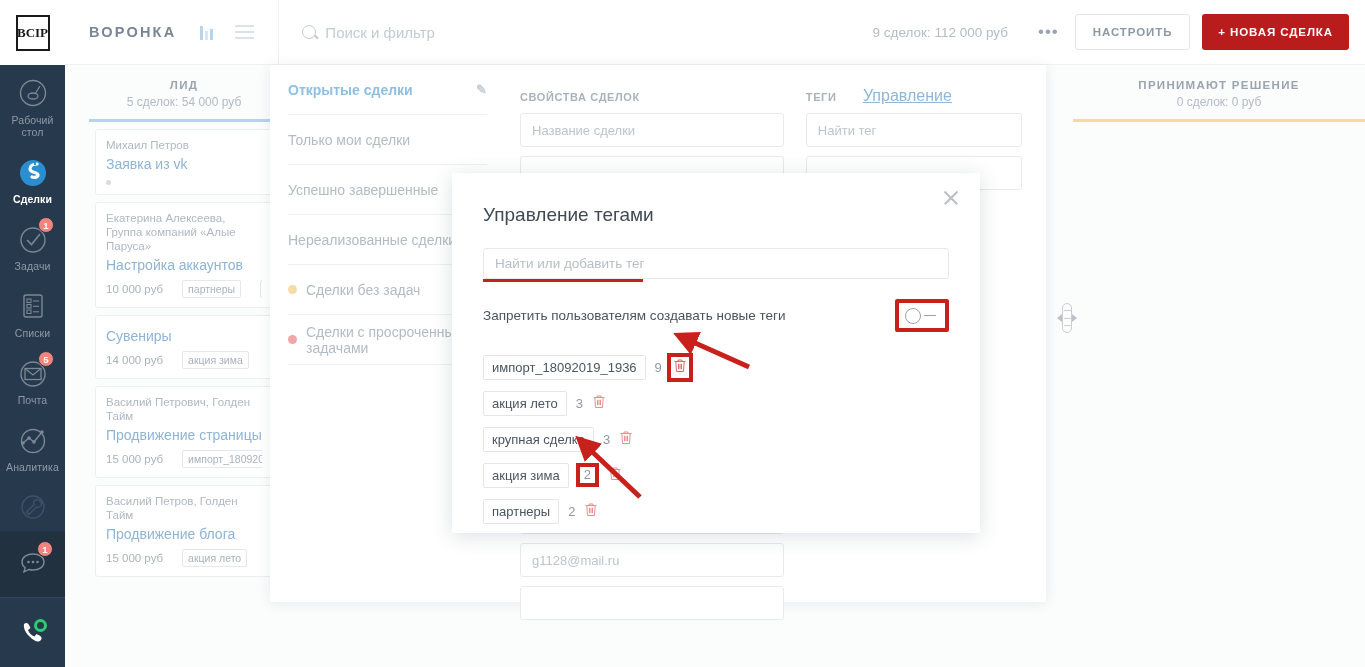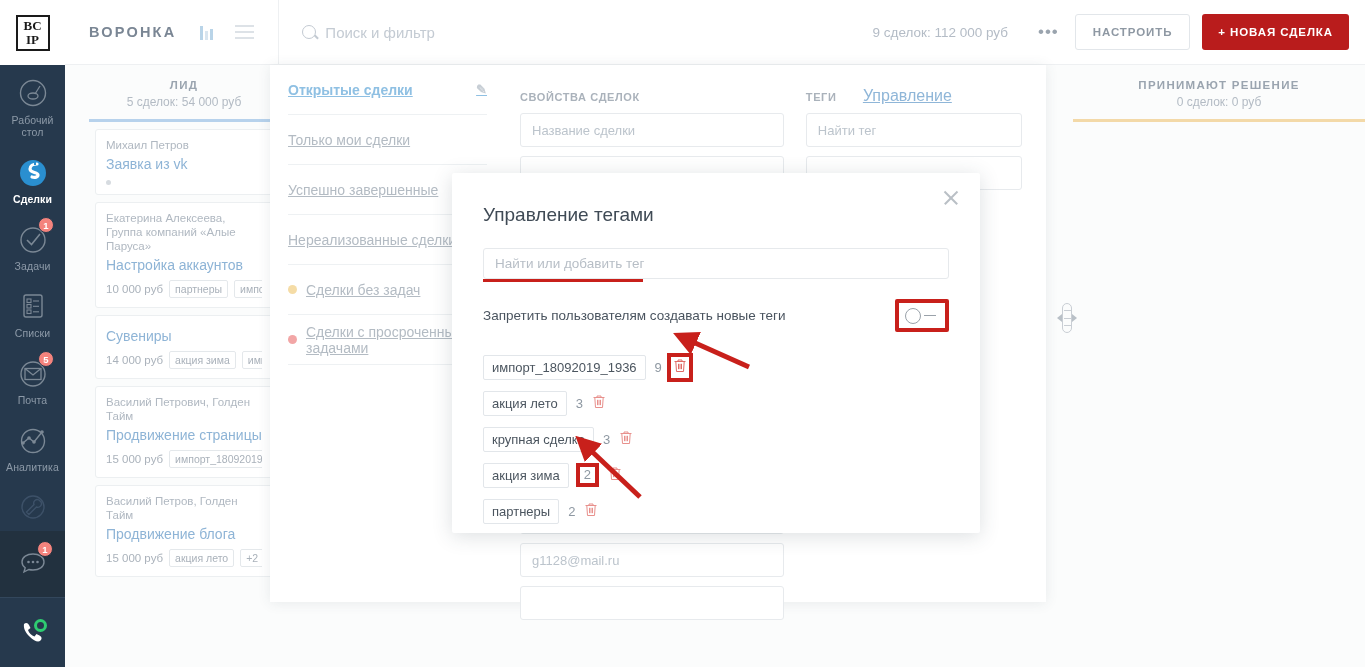--- a/index.html
+++ b/index.html
@@ -16,21 +16,21 @@
     position: absolute; left: 0; top: 0; width: 65px; height: 667px;
     background: #26394d;
     display: flex; flex-direction: column; align-items: center;
   }
   .sidebar-logo {
     width: 65px; height: 65px; background: #fff;
     display: flex; align-items: center; justify-content: center;
   }
   .logo-box {
     border: 2px solid #1a1a1a; width: 34px; height: 36px;
-    display: flex; flex-direction: column; align-items: center; justify-content: center;
+    display: flex; flex-direction: row; align-items: center; justify-content: center;
     font-weight: bold; font-size: 13px; line-height: 14px; color: #1a1a1a;
     font-family: "Liberation Serif", serif;
   }
   .logo-box i { font-style: normal; display: block; }
   .nav-item {
     width: 65px; padding: 10px 0 6px; display: flex; flex-direction: column;
     align-items: center; position: relative; cursor: pointer;
   }
   .nav-item .ico { width: 36px; height: 36px; position: relative; display:block; }
   .nav-item .lbl {
@@ -94,37 +94,37 @@
     margin: 10px 6px 0; border: 1px dashed #dfe4e8; border-radius: 3px;
     height: 54px; display:flex; align-items:center; justify-content:center;
     color:#b8c0c8; font-size: 13.5px; background:#fff;
   }
   .card {
     margin: 7px 6px 0; background:#fff; border: 1px solid #eceff1; border-radius: 3px;
     padding: 8px 10px 9px;
   }
   .card-contact { font-size: 11.5px; color:#b0b8c1; line-height: 14px; }
   .card-name { font-size: 14px; color:#8eb4d6; margin-top: 3px; line-height: 18px; }
-  .card-meta { display:flex; align-items:center; gap:6px; margin-top: 6px; flex-wrap: nowrap; overflow:hidden;text-align:center; }
+  .card-meta { display:flex; align-items:center; gap:19px; margin-top: 6px; flex-wrap: nowrap; overflow:hidden;text-align:center; }
   .card-price { font-size: 11.5px; color:#aab2bb; white-space:nowrap; }
   .chip {
     border:1px solid #e4e8eb; border-radius: 2px; font-size: 10.5px; color:#a9b1ba;
     padding: 2px 5px; white-space:nowrap; background:#fff;
   }
   .dot-sm { width:5px; height:5px; border-radius:50%; background:#d6dbe0; margin-top:7px; }
 
   
   .panel {
     position: absolute; left: 270px; top: 65px; width: 776px; height: 537px;
     background: #fff; box-shadow: 0 1px 12px rgba(60,75,90,.10);
   }
   .filter-col { position:absolute; left:0; top:0; width: 235px; height: 537px; padding: 0 18px; }
   .filter-row {
     height: 50px; display:flex; align-items:center; border-bottom: 1px solid #eef1f3;
-    font-size: 14px; color:#b3bbc3; cursor:pointer;text-decoration:underline;
+    font-size: 14px; color:#b3bbc3; cursor:pointer;
   }
   .filter-row.sel { color: #8fc0e3; font-weight: bold; }
   .pencil { margin-left:auto; color:#c7ced5; font-size: 13px; }
   .bullet { width:9px; height:9px; border-radius:50%; margin-right:9px; flex:none; }
 
   .form-col { position:absolute; left: 235px; top: 0; right:0; bottom:0; padding: 22px 24px 0 15px; }
   .form-grid { display:flex; gap: 22px; }
   .f-left { width: 277px; } .f-right { width: 227px; }
   .f-label { font-size: 11px; font-weight:bold; letter-spacing:.6px; color:#aab2bb; margin-bottom: 10px; display:inline-block;}
   .f-link { font-size: 16px; color:#8fb6d8; text-decoration: underline; margin-left: 22px; cursor:pointer; }

